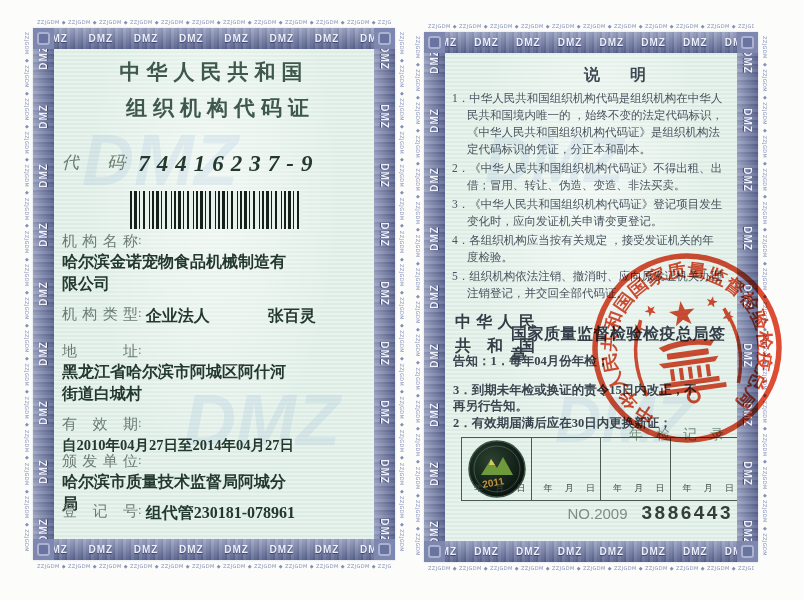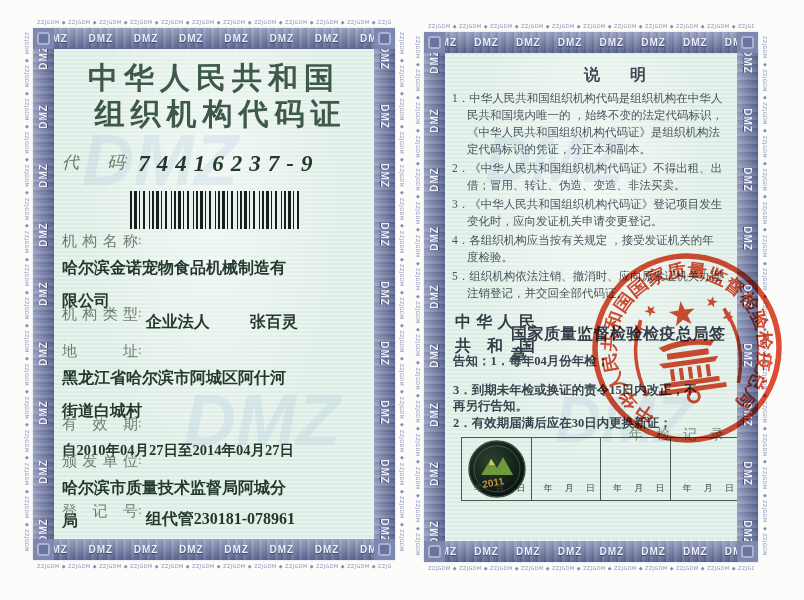--- a/index.html
+++ b/index.html
@@ -42,39 +42,39 @@
   .inner{position:absolute;inset:21px;overflow:hidden;z-index:1;
     background:
       radial-gradient(ellipse at 50% 30%, rgba(255,255,255,.55) 0%, rgba(255,255,255,0) 55%),
       repeating-linear-gradient(0deg, rgba(255,255,255,.22) 0 2px, rgba(120,180,160,.06) 2px 4px),
       #e3f0e9;}
   .wm{position:absolute;font-family:"Liberation Sans",sans-serif;font-weight:bold;
     font-style:italic;color:rgba(120,160,210,.14);pointer-events:none;}
 
   
   .l-title{position:absolute;left:0;right:0;text-align:center;
-    font-family:"Liberation Sans",sans-serif;font-weight:bold;font-size:30px;
+    font-family:"Liberation Sans",sans-serif;font-weight:bold;font-size:21px;
     letter-spacing:6px;color:#3e584c;}
   #l-title1{top:9px;} #l-title2{top:45px;padding-left:13px;}
   .frow{position:absolute;left:8px;right:6px;}
   .flabel{display:inline-block;vertical-align:top;text-align:justify;text-align-last:justify;
     color:#6b7d71;font-size:15px;font-family:"Liberation Serif",serif;}
   .fcolon{color:#6b7d71;font-size:13px;vertical-align:top;}
   .fval{display:inline-block;vertical-align:top;color:#24392e;font-weight:bold;
-    font-size:16px;line-height:33px;font-family:"Liberation Serif",serif;}
+    font-size:16px;line-height:22px;font-family:"Liberation Serif",serif;}
   #code-row .flabel{width:62px;font-size:17px;}
   #code-value{font-size:23px;letter-spacing:7px;margin-left:6px;line-height:26px;}
   #barcode{position:absolute;left:76px;top:142px;width:172px;height:38px;
     background:repeating-linear-gradient(90deg,
       #16201a 0 2px, #e8f2ec 2px 4px, #16201a 4px 7px, #e8f2ec 7px 9px,
       #16201a 9px 10px, #e8f2ec 10px 13px, #16201a 13px 15px, #e8f2ec 15px 19px,
       #16201a 19px 20px, #e8f2ec 20px 22px);}
   .flabel-w{width:76px;}
   .fval-w{width:226px;}
-  .gap2{margin-left:36px;text-align:right;}
+  .gap2{margin-left:54px;text-align:right;}
 
   
   .r-title{position:absolute;top:12px;left:0;right:0;text-align:center;
     font-weight:bold;font-size:16px;letter-spacing:30px;text-indent:30px;color:#3c4852;margin-left:48px;}
   #instructions{position:absolute;top:37px;left:7px;width:281px;
     font-size:11.5px;line-height:17px;color:#49545e;}
   #instructions p{margin:0 8px 2px 0;padding-left:15px;text-indent:-15px;}
   #issuer{position:absolute;top:257px;left:10px;width:80px;color:#323d46;
     font-weight:bold;font-size:16px;line-height:24px;}
   #issuer div{text-align:justify;text-align-last:justify;}
@@ -307,20 +307,24 @@
         <div class="rcell-date">年 月 日</div>
       </div>
       <div class="rcell">
         <div class="rcell-date">年 月 日</div>
       </div>
       <div class="rcell">
         <div class="rcell-date">年 月 日</div>
       </div>
     </div>
 
+    <div id="serial">
+      <span id="serial-prefix">NO.2009</span>
+      <span id="serial-number">3886443</span>
+    </div>
   </div>
 </div>
 
 <svg id="seal" viewBox="0 0 200 200">
   <defs>
     <path id="sealRing" d="M 100,172 A 72,72 0 1 1 100.05,172" fill="none"></path>
     <path id="star" d="M0,-10 L2.35,-3.24 9.51,-3.09 3.8,1.24 5.88,8.09 0,4 -5.88,8.09 -3.8,1.24 -9.51,-3.09 -2.35,-3.24 Z"></path>
   </defs>
   <circle cx="100" cy="100" r="92" fill="none" stroke="#dd4024" stroke-width="5.5"></circle>
   <text font-size="17.5" font-weight="bold" fill="#dd4024" font-family="Liberation Sans, sans-serif">

